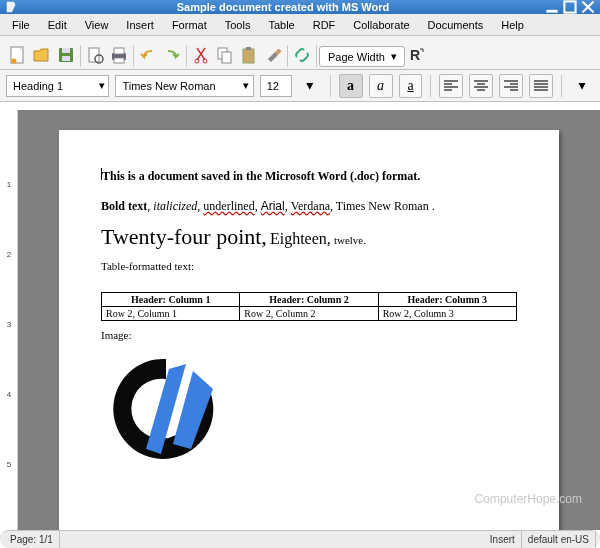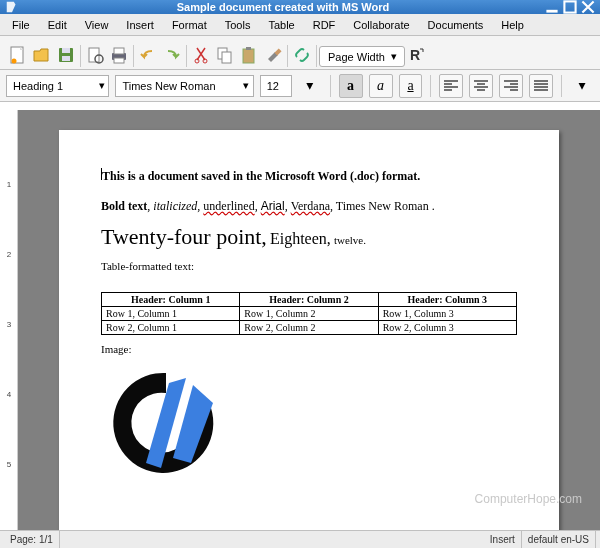--- a/index.html
+++ b/index.html
@@ -50,21 +50,21 @@
 .tf { font-family: "Times New Roman", serif; font-size: 11px; margin-top: 10px; }
 
 table.dt { border-collapse: collapse; width: 100%; margin-top: 20px; font-family: "Times New Roman", serif; font-size: 10px; }
 table.dt th, table.dt td { border: 1px solid #000; padding: 1px 4px; text-align: left; }
 table.dt th { text-align: center; font-weight: bold; }
 
 .imgl { font-family: "Times New Roman", serif; font-size: 11px; margin-top: 8px; }
 .logo { margin-top: 8px; }
 
 
-.statusbar { position: absolute; bottom: 0; left: 0; right: 0; height: 18px; background: #ececec; border-top: 1px solid #c0c0c0; display: flex; align-items: center; font-size: 10px; color: #333; padding: 0 4px; }
+.statusbar { position: absolute; bottom: 0; left: 0; right: 0; height: 18px; background: #ececec; border-top: 1px solid #c0c0c0; display: flex; align-items: center; font-size: 10px; color: #333; padding: 0 4px; border-radius: 9px; }
 .statusbar .cell { border-right: 1px solid #c0c0c0; padding: 0 6px; height: 100%; display: flex; align-items: center; }
 .statusbar .spacer { flex: 1; }
 
 .watermark { position: absolute; right: 18px; bottom: 24px; color: #c8c8c8; font-size: 12px; font-family: Arial; }
 </style>
 </head>
 <body>
 
 <div class="titlebar">
   <span class="icon">
@@ -262,25 +262,20 @@
       </div>
       <div class="tf">Table-formatted text:</div>
       <table class="dt">
         <tbody>
             <tr>
           <th>Header: Column 1</th>
           <th>Header: Column 2</th>
           <th>Header: Column 3</th>
         </tr>
         <tr>
-          <td>Row 1, Column 1</td>
-          <td>Row 1, Column 2</td>
-          <td>Row 1, Column 3</td>
-        </tr>
-        <tr>
           <td>Row 2, Column 1</td>
           <td>Row 2, Column 2</td>
           <td>Row 2, Column 3</td>
         </tr>
       </tbody>
         </table>
       <div class="imgl">Image:</div>
       <div class="logo">
         <svg width="130" height="120" viewBox="0 0 130 120">
           <path d="M 65 10 A 50 50 0 1 0 110 45 L 90 55 A 30 30 0 1 1 65 30 Z" fill="#0a0a0a"></path>

